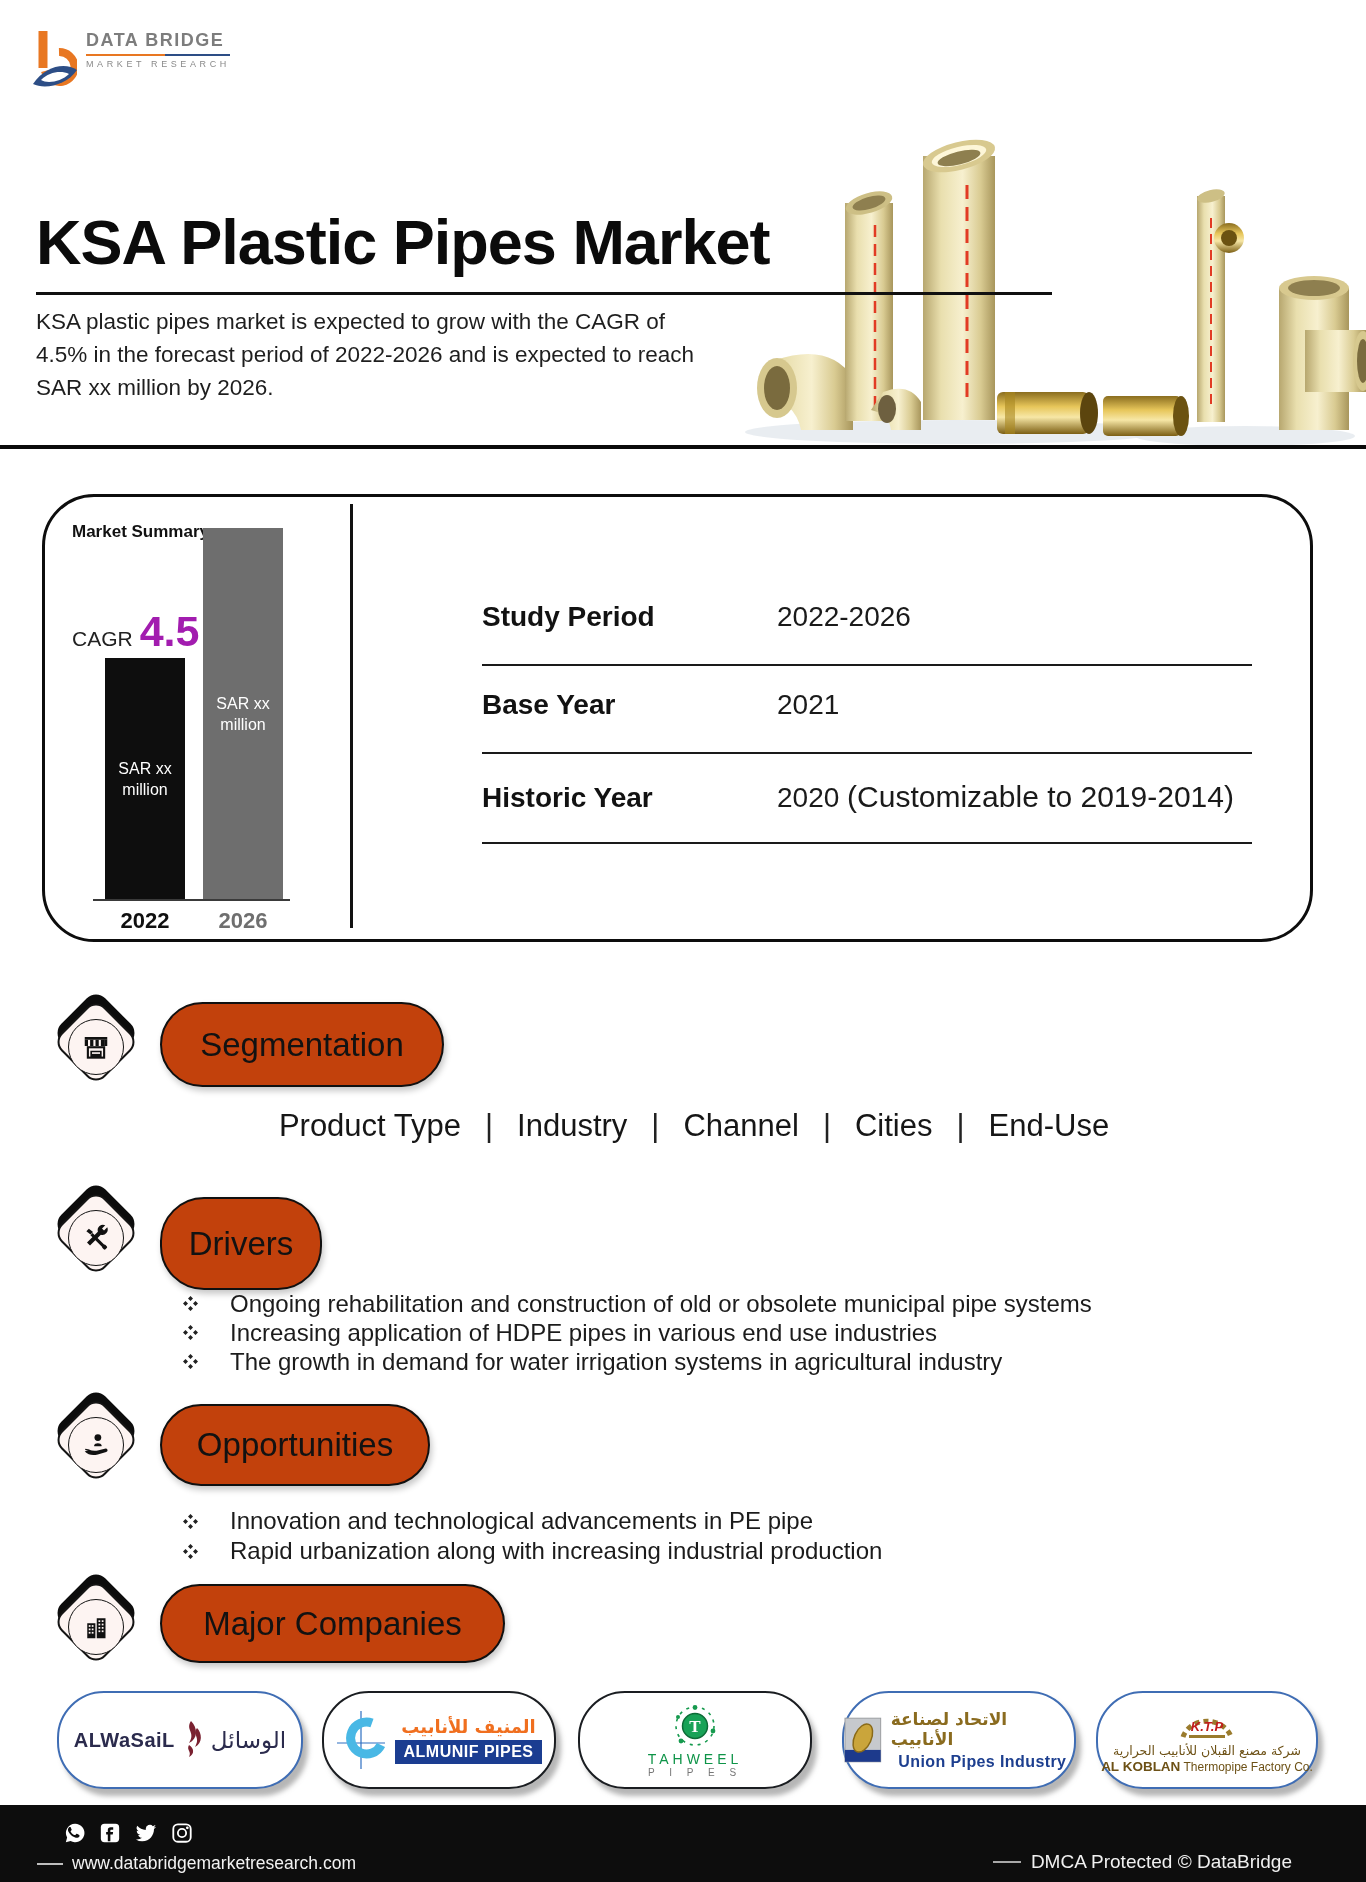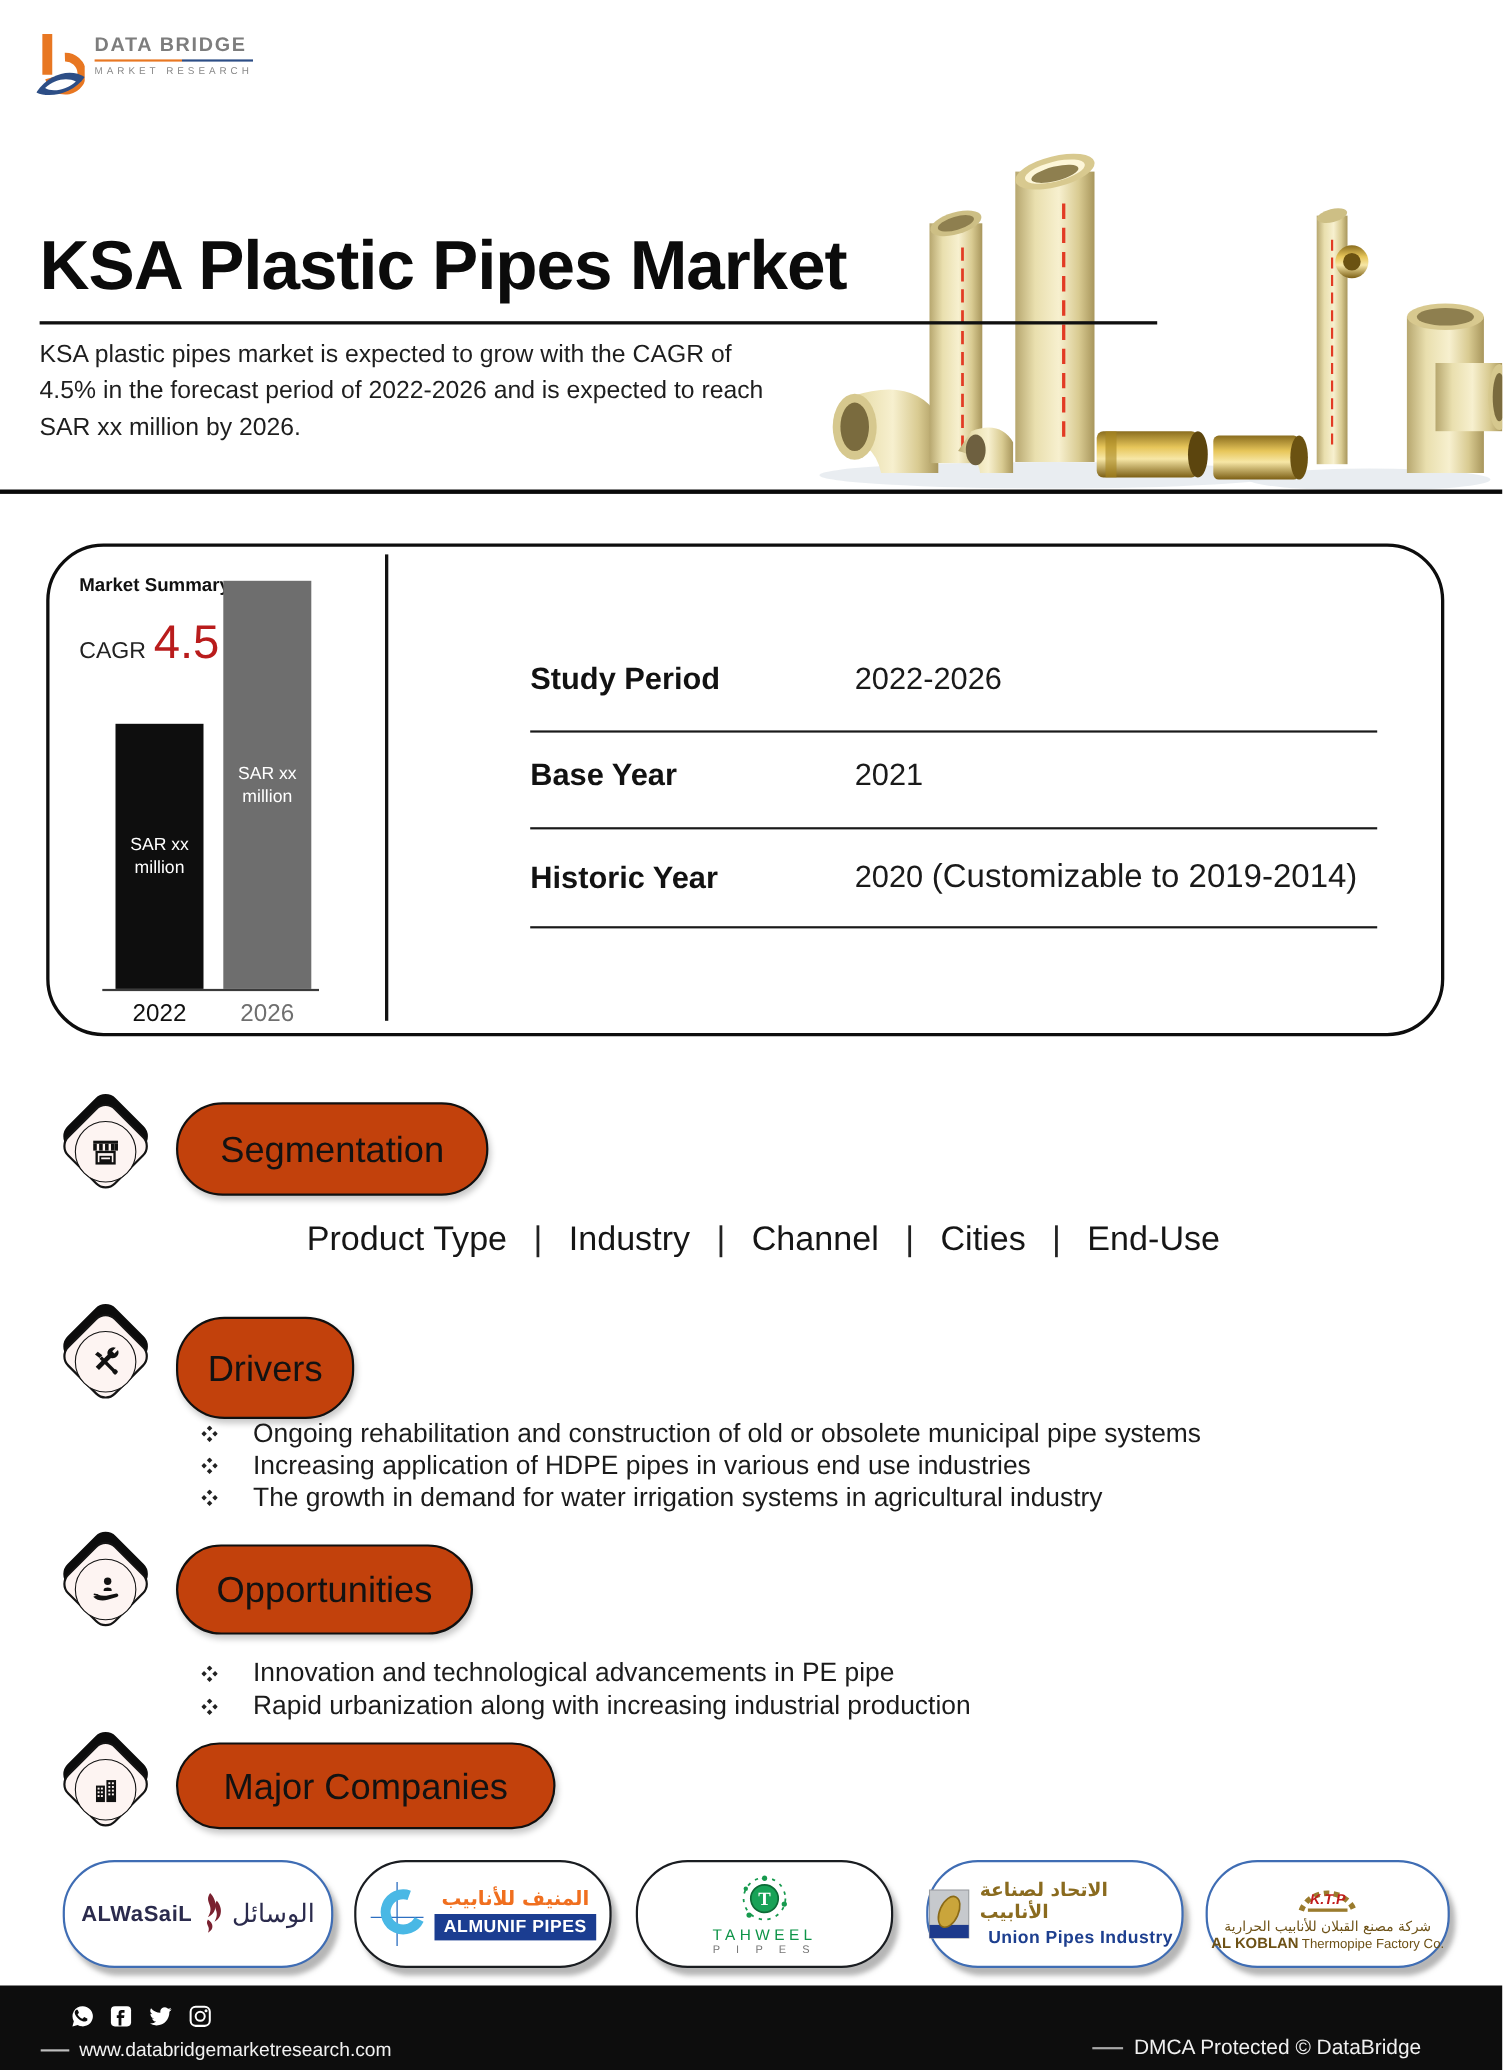--- a/index.html
+++ b/index.html
@@ -16,28 +16,28 @@
   #title-rule{left:36px;top:292px;width:1016px;height:3px;background:#101010;}
   #description{left:36px;top:305px;width:676px;font-size:22.5px;line-height:33px;color:#1e1e1e;}
   #header-divider{left:0;top:445px;width:1366px;height:4px;background:#0a0a0a;}
   #pipes{left:705px;top:0;width:661px;height:447px;}
 
   
   #summary-box{left:42px;top:494px;width:1271px;height:448px;border:3px solid #0d0d0d;border-radius:52px;background:#fff;box-sizing:border-box;}
   #ms-heading{left:72px;top:522px;font-size:17px;font-weight:bold;color:#111;}
   #cagr-row{left:72px;top:560px;display:flex;align-items:baseline;gap:7px;}
   #cagr-row .cl{font-size:21px;color:#222;}
-  #cagr-row .cv{font-size:43px;font-weight:normal;color:#b91c1c;}
+  #cagr-row .cv{font-size:43px;font-weight:bold;color:#a21caf;margin-top:47px;}
   #cagr-row .cu{font-size:23px;color:#222;}
   .bar{display:flex;align-items:center;justify-content:center;text-align:center;}
   .bar .btxt{color:#fff;font-size:16px;line-height:21px;width:60px;}
   #bar-2022{left:105px;top:658px;width:80px;height:241px;background:#0e0e0e;}
   #bar-2026{left:203px;top:528px;width:80px;height:371px;background:#6e6e6e;}
   #chart-baseline{left:93px;top:899px;width:197px;height:2px;background:#3a3a3a;}
-  .yearlab{width:80px;text-align:center;font-size:22px;font-weight:normal;top:908px;}
+  .yearlab{width:80px;text-align:center;font-size:22px;font-weight:bold;top:908px;}
   #year-2022{left:105px;color:#101010;}
   #year-2026{left:203px;color:#6f6f6f;}
   #box-vdivider{left:350px;top:504px;width:3px;height:424px;background:#121212;}
   .row-label{font-size:28px;font-weight:bold;color:#121212;}
   .row-value{font-size:28px;color:#1a1a1a;}
   .row-sep{height:2px;background:#1a1a1a;left:482px;width:770px;}
   .vparen{font-size:30px;}
 
   
   .diamond{width:88px;height:88px;}

